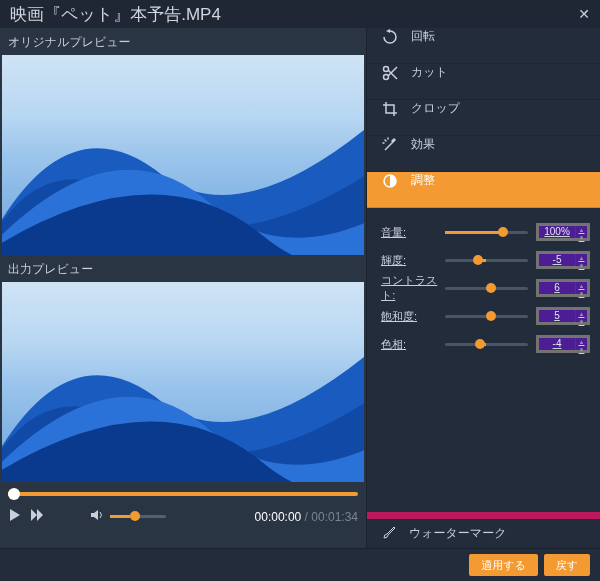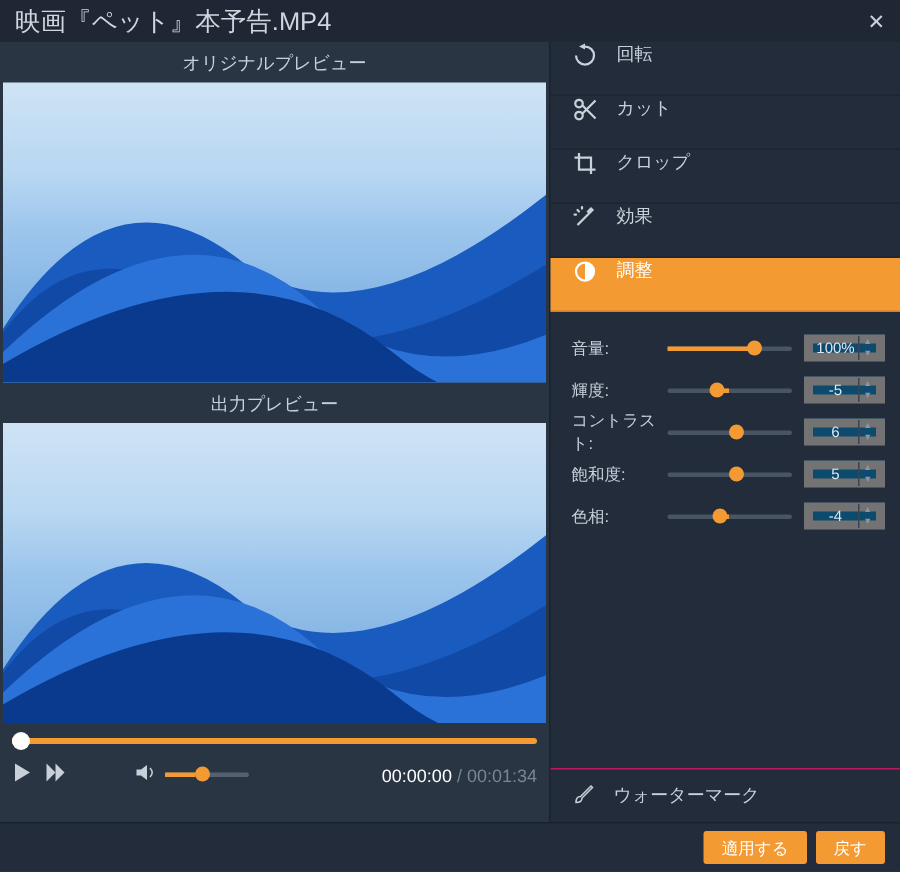--- a/index.html
+++ b/index.html
@@ -2,21 +2,21 @@
 <html><head>
 <meta charset="utf-8">
 <style>
   * { margin: 0; padding: 0; box-sizing: border-box; font-family: "Meiryo", "Yu Gothic", sans-serif; }
   body { width: 600px; height: 581px; background: #2a3544; color: #c8d0da; font-size: 12px; overflow: hidden; }
   .titlebar { height: 28px; background: #1e2733; display: flex; align-items: center; padding: 0 10px; justify-content: space-between; }
   .titlebar .title { font-size: 17px; color: #d0d6de; }
   .close-x { color: #c8d0da; font-size: 14px; cursor: pointer; }
   .main { display: flex; height: 520px; }
   .left { width: 366px; background: #2a3544; display: flex; flex-direction: column; }
-  .preview-label { font-size: 12px; padding: 6px 8px 4px; text-align: center; }
+  .preview-label { font-size: 12px; padding: 6px 8px 4px; }
   .preview { width: 362px; height: 200px; margin-left: 2px; position: relative; overflow: hidden; background: linear-gradient(180deg,#cfe3f5 0%, #b8d7f2 30%, #9cc5ec 50%, #6ba3dc 100%); }
   .preview svg { position:absolute; inset:0; }
   .seek { margin: 10px 8px 6px; height: 4px; background: #f39a32; border-radius: 2px; position: relative; }
   .seek-fill { position:absolute; left:0; top:0; height:100%; width:1%; background:#f39a32; }
   .seek-handle { position:absolute; left:0; top:-4px; width:12px; height:12px; border-radius:50%; background:#fff; }
   .controls { display:flex; align-items:center; padding: 6px 8px 10px; gap:20px; }
   .play-icons { display:flex; gap:8px; align-items:center; }
   .play-icons svg { fill:#c8d0da; }
   .vol { display:flex; align-items:center; gap:6px; margin-left:26px;}
   .vol-bar { width:56px; height:3px; background:#55606f; position:relative; border-radius:2px; }
@@ -24,32 +24,32 @@
   .vol-handle { position:absolute; left:35%; top:-4px; width:10px; height:10px; border-radius:50%; background:#f39a32; }
   .timecode { margin-left:auto; font-size:12px; }
   .timecode .cur { color:#fff; }
   .timecode .dur { color:#7a8594; }
   .right { flex:1; background:#222c3a; border-left:1px solid #1a222e; display:flex; flex-direction:column; }
   .menu-item { height:36px; display:flex; align-items:flex-start; gap:12px; padding:0 14px; cursor:pointer; border-bottom:1px solid rgba(0,0,0,0.15); }
   .menu-item.active { background:#f39a32; color:#fff; }
   .menu-item .micon { width:18px; height:18px; display:flex; align-items:center; justify-content:center; }
   .menu-item svg { stroke:#c8d0da; fill:none; stroke-width:1.5; }
   .menu-item.active svg { stroke:#fff; }
-  .sliders { padding:12px 10px 0 14px; }
+  .sliders { padding:12px 10px 0 14px;text-decoration:underline; }
   .srow { display:flex; align-items:center; height:24px; margin-bottom:4px; }
   .srow .lbl { width:64px; font-size:11px; color:#c8d0da; }
   .srow .track { flex:1; height:3px; background:#4a5564; position:relative; margin-right:8px; border-radius:2px; }
   .srow .fill { position:absolute; height:100%; background:#f39a32; }
   .srow .handle { position:absolute; top:-4px; width:10px; height:10px; border-radius:50%; background:#f39a32; transform:translateX(-50%); }
   .srow .fill.center { background:#f39a32; }
-  .spin { width:54px; height:18px; background:#0c4a6e; border:6px solid #737373; display:flex; align-items:center; font-size:10px; }
+  .spin { width:54px; height:18px; background:#4c1d95; border:3px solid #737373; display:flex; font-size:10px; }
   .spin .val { flex:1; text-align:center; color:#e0e6ee; }
   .spin .arrows { width:12px; display:flex; flex-direction:column; border-left:1px solid #3a4454;}
   .spin .arrows div { height:8px; font-size:6px; line-height:8px; text-align:center; color:#8a94a4; cursor:pointer; }
-  .watermark { margin-top:auto; height:36px; display:flex; align-items:center; gap:10px; padding:0 14px; border-top:1px solid #be185d; cursor:pointer; }
+  .watermark { margin-top:auto; height:36px; display:flex; align-items:center; gap:10px; padding:0 14px; border-top:7px solid #be185d; cursor:pointer; }
   .watermark svg { stroke:#c8d0da; fill:none; }
   .footer { height:33px; background:#222c3a; border-top:1px solid #1a222e; display:flex; align-items:center; justify-content:flex-end; padding:0 10px; gap:6px; }
   .btn { height:22px; padding:0 12px; background:#f39a32; color:#fff; font-size:11px; border:none; border-radius:2px; cursor:pointer; display:flex; align-items:center; }
 </style>
 </head>
 <body>
 
 <div class="titlebar">
   <span class="title">映画『ペット』本予告.MP4</span>
   <span class="close-x">✕</span>

